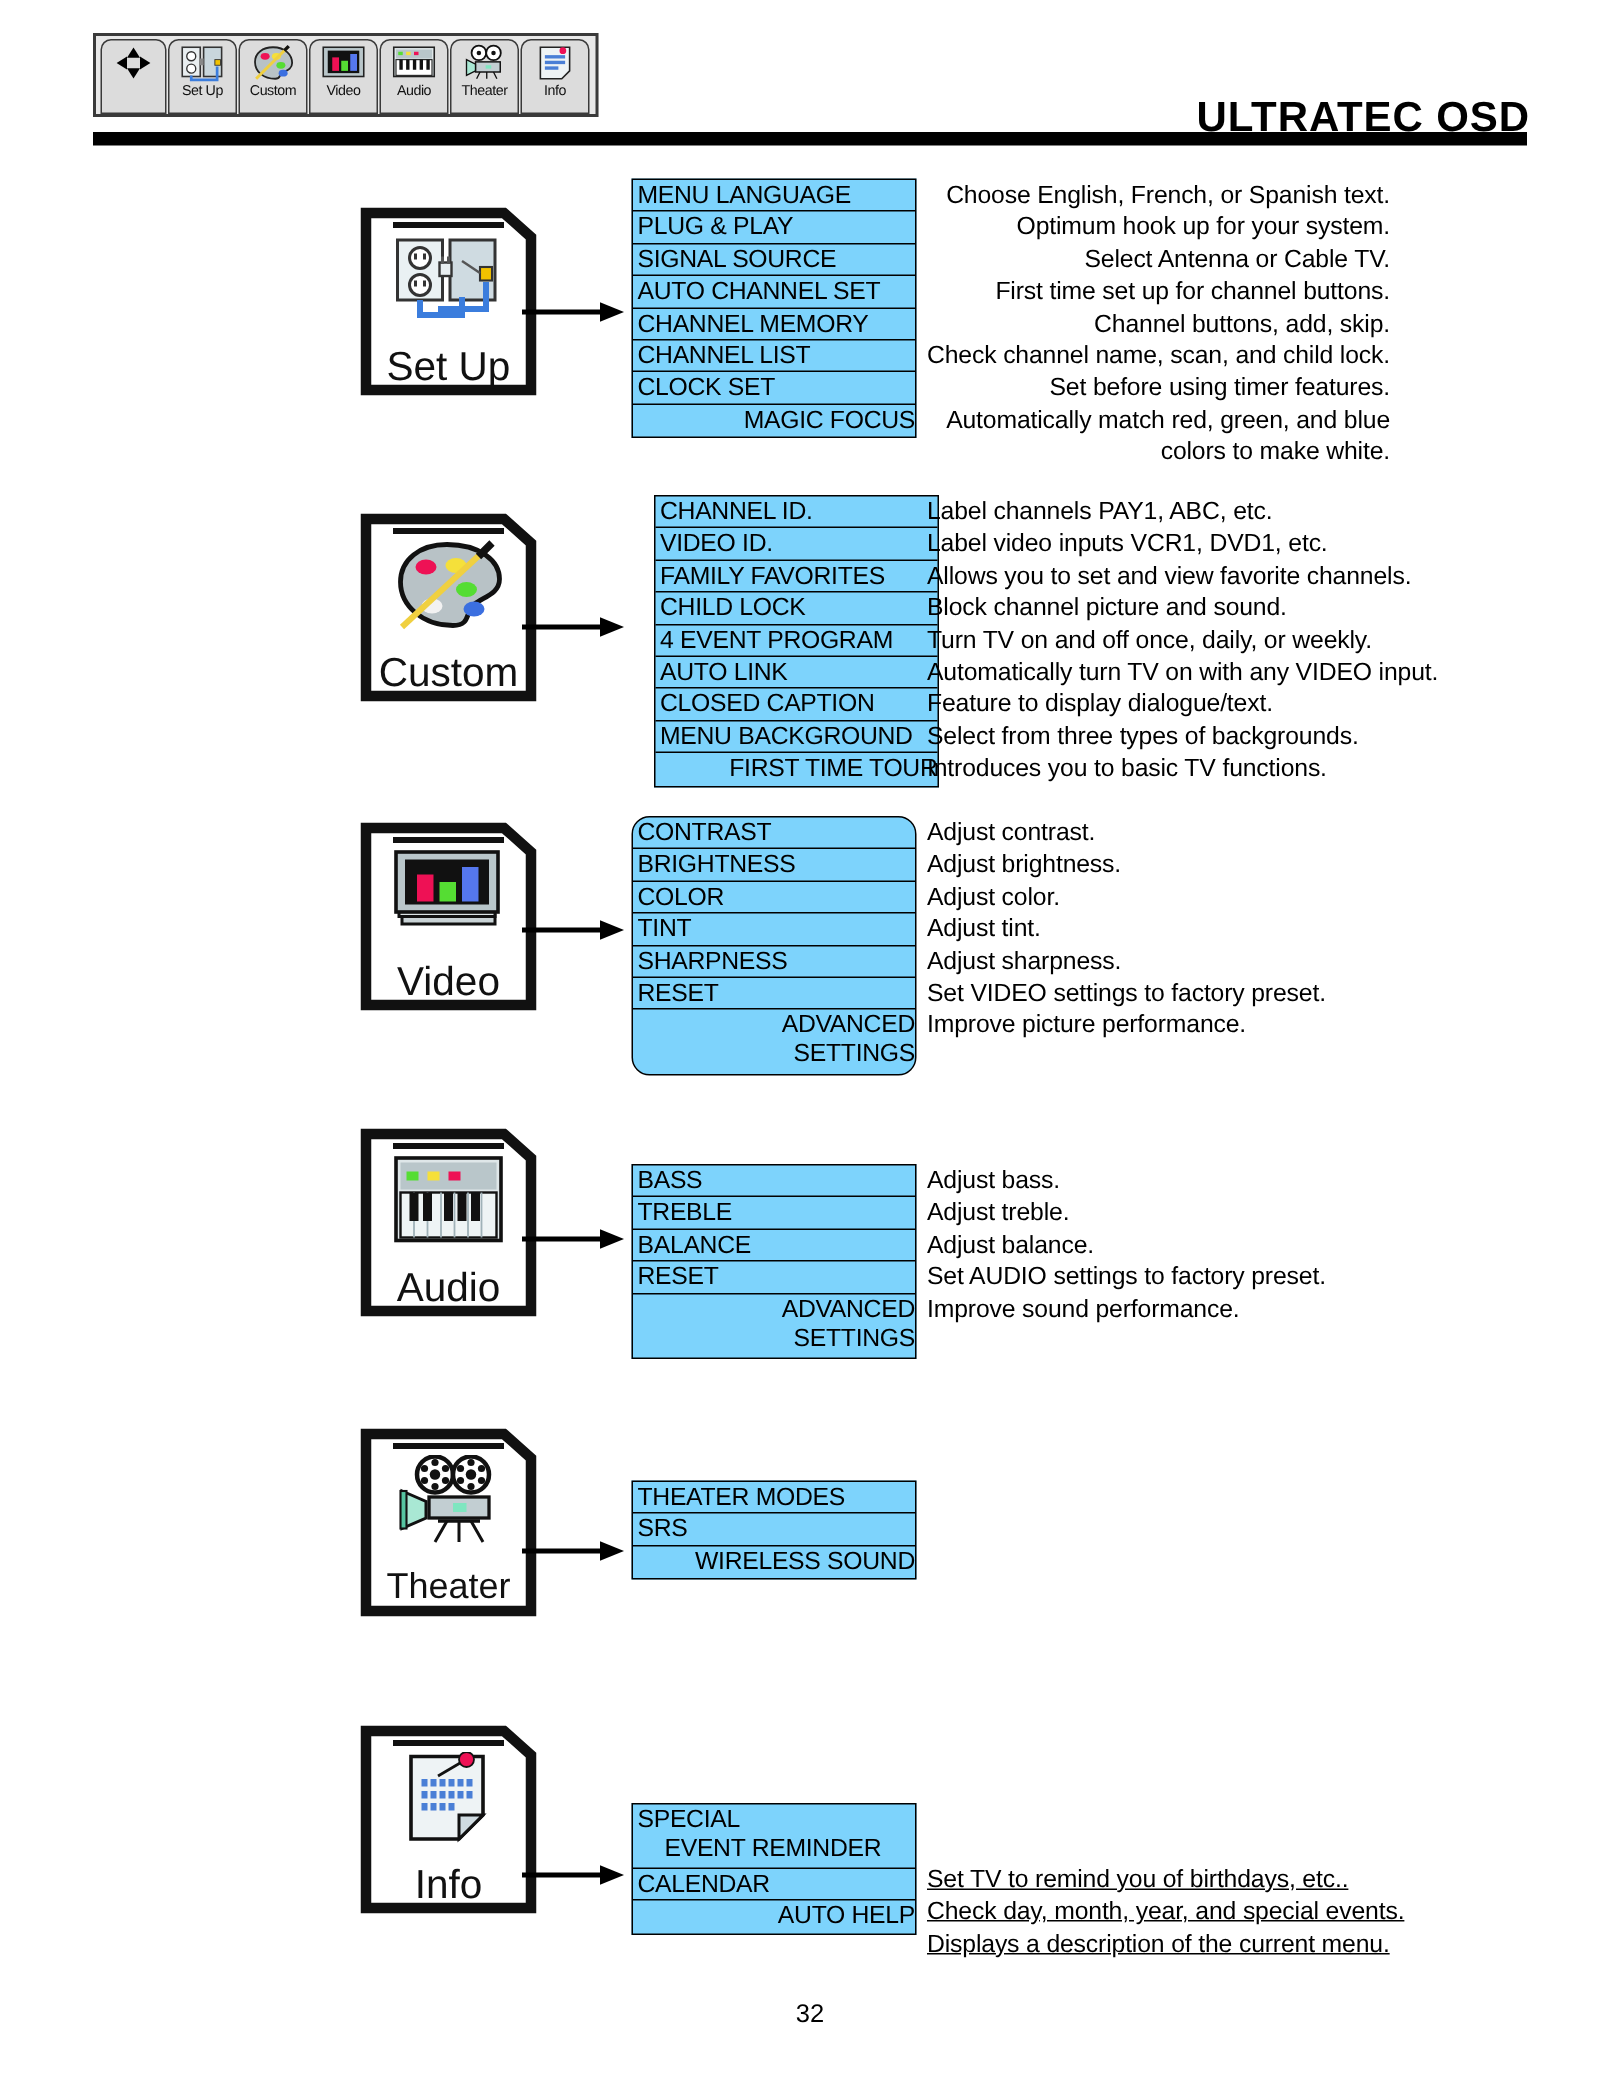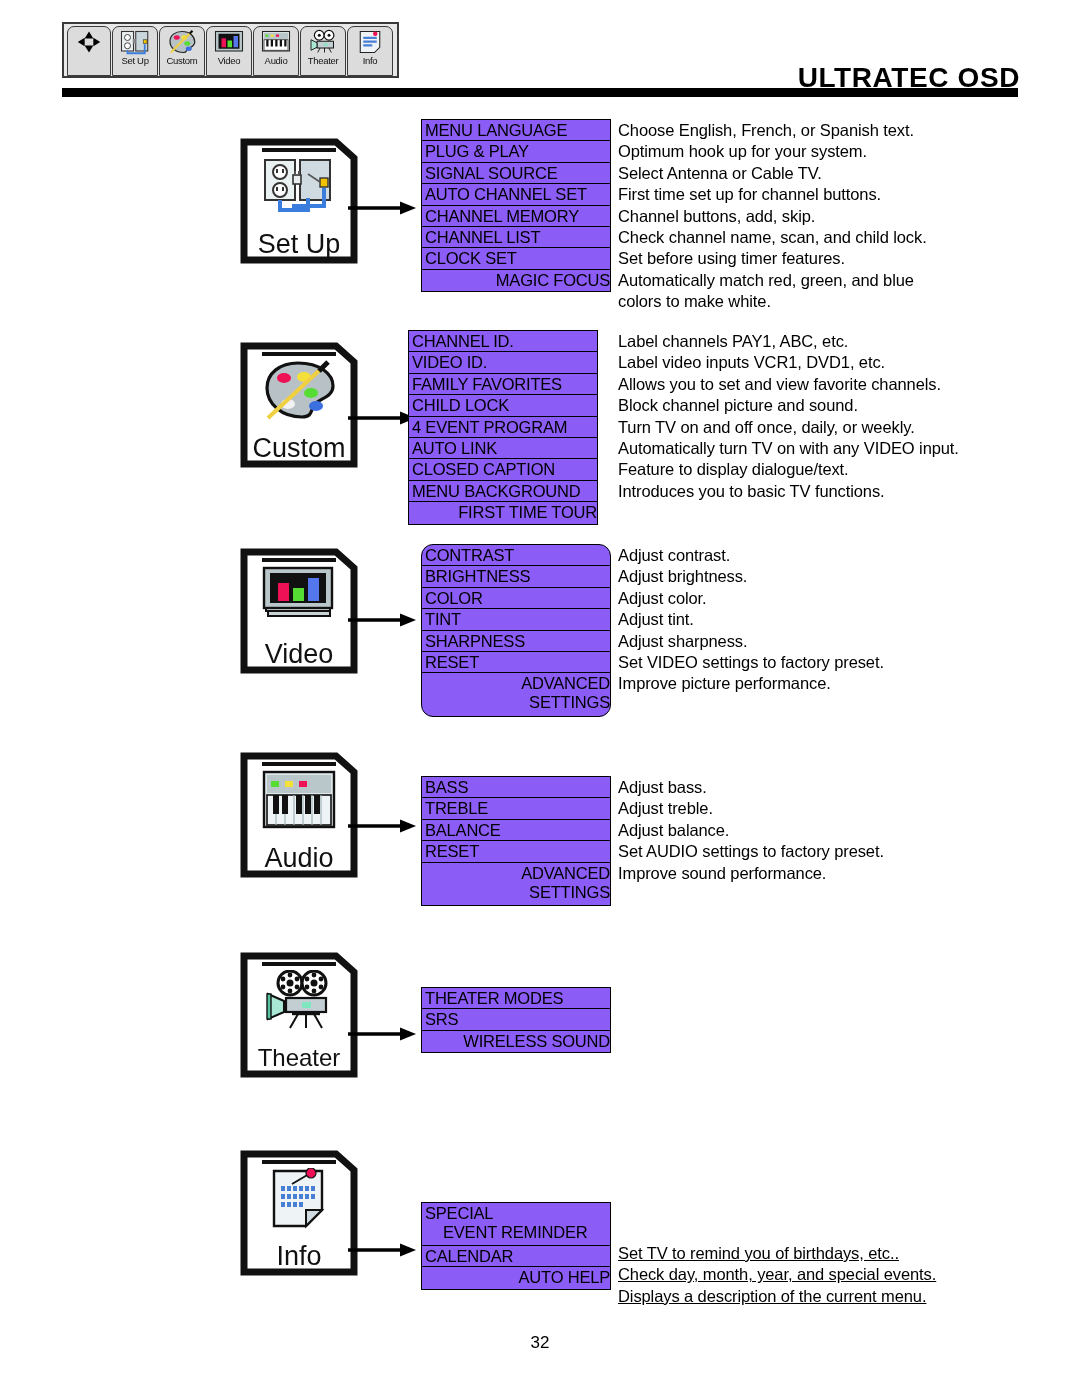--- a/index.html
+++ b/index.html
@@ -75,21 +75,21 @@
   }
   .card-title.sm { font-size:24px; }
 
   .arrow { position:absolute; width:70px; height:20px; }
 
   
   .menubox {
     position:absolute;
     width:190px;
     border:1.6px solid #000;
-    background:#8b5cf6;
+    background:#7dd3fc;
   }
   .menurow {
     height:21.4px;
     line-height:20px;
     font-size:16.5px;
     font-family:"Liberation Sans", sans-serif;
     padding-left:3px;
     border-bottom:1.6px solid #000;
     white-space:nowrap;
     letter-spacing:-0.2px;
@@ -254,21 +254,21 @@
     <div class="menurow">MENU LANGUAGE</div>
     <div class="menurow">PLUG &amp; PLAY</div>
     <div class="menurow">SIGNAL SOURCE</div>
     <div class="menurow">AUTO CHANNEL SET</div>
     <div class="menurow">CHANNEL MEMORY</div>
     <div class="menurow">CHANNEL LIST</div>
     <div class="menurow">CLOCK SET</div>
     <div class="menurow">MAGIC FOCUS</div>
   </div>
 
-  <div class="descs" style="top:2px;">
+  <div class="descs" style="top:2px;text-align:right;">
     <div class="desc">Choose English, French, or Spanish text.</div>
     <div class="desc">Optimum hook up for your system.</div>
     <div class="desc">Select Antenna or Cable TV.</div>
     <div class="desc">First time set up for channel buttons.</div>
     <div class="desc">Channel buttons, add, skip.</div>
     <div class="desc">Check channel name, scan, and child lock.</div>
     <div class="desc">Set before using timer features.</div>
     <div class="desc">Automatically match red, green, and blue</div>
     <div class="desc">colors to make white.</div>
   </div>
@@ -291,40 +291,41 @@
       <line x1="57" y1="11" x2="66" y2="2" stroke="#111" stroke-width="5"></line>
     </svg>
     <div class="card-title">Custom</div>
   </div>
 
   <svg class="arrow" style="left:348px;top:78px;" viewBox="0 0 70 20">
     <line x1="0" y1="10" x2="56" y2="10" stroke="#000" stroke-width="3.4"></line>
     <polygon points="68,10 52,3.5 52,16.5" fill="#000"></polygon>
   </svg>
 
-  <div class="menubox" style="left:408px;top:0px;">
+  <div class="menubox" style="left:436px;top:0px;">
     <div class="menurow">CHANNEL ID.</div>
     <div class="menurow">VIDEO ID.</div>
     <div class="menurow">FAMILY FAVORITES</div>
     <div class="menurow">CHILD LOCK</div>
     <div class="menurow">4 EVENT PROGRAM</div>
     <div class="menurow">AUTO LINK</div>
     <div class="menurow">CLOSED CAPTION</div>
     <div class="menurow">MENU BACKGROUND</div>
     <div class="menurow">FIRST TIME TOUR</div>
   </div>
 
   <div class="descs" style="top:1px;">
     <div class="desc">Label channels PAY1, ABC, etc.</div>
     <div class="desc">Label video inputs VCR1, DVD1, etc.</div>
     <div class="desc">Allows you to set and view favorite channels.</div>
     <div class="desc">Block channel picture and sound.</div>
     <div class="desc">Turn TV on and off once, daily, or weekly.</div>
     <div class="desc">Automatically turn TV on with any VIDEO input.</div>
     <div class="desc">Feature to display dialogue/text.</div>
+    <div class="desc">Select from three types of backgrounds.</div>
     <div class="desc">Introduces you to basic TV functions.</div>
   </div>
 </div>
 
 <div class="section" style="top:544px;height:180px;">
   <div class="card" style="left:240px;top:4px;">
     <svg class="card-frame" viewBox="0 0 118 126">
       <path d="M4 4 H96 L114 20 V122 H4 Z" fill="#fff" stroke="#111" stroke-width="7"></path>
       <line x1="22" y1="12" x2="96" y2="12" stroke="#111" stroke-width="4"></line>
     </svg>

